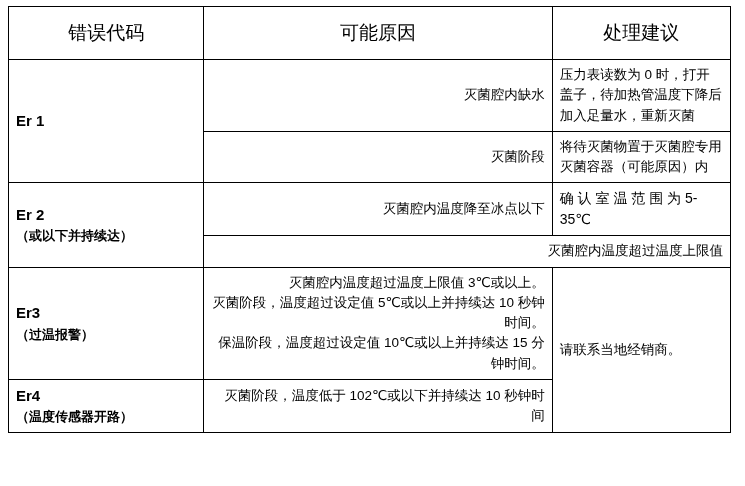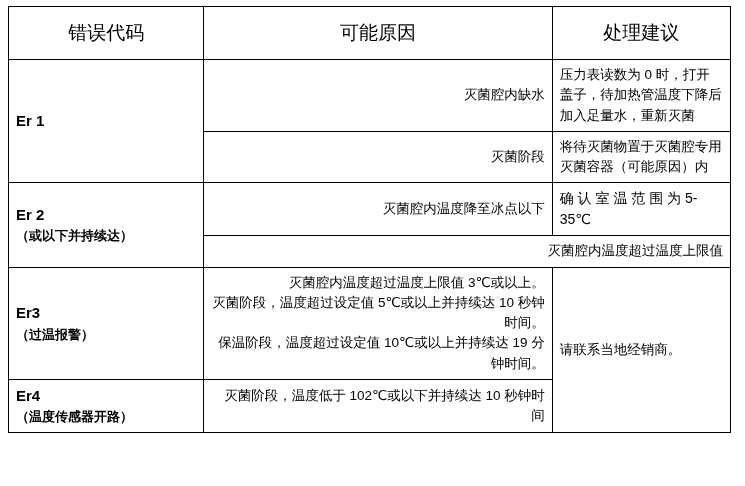--- a/index.html
+++ b/index.html
@@ -117,21 +117,21 @@
       </tr>
 
       <tr>
         <td class="code-cell">
           <span class="code-main">Er3</span>
           <span class="code-sub">（过温报警）</span>
         </td>
         <td class="body-cell">
           <span class="nowrap-block">灭菌腔内温度超过温度上限值 3℃或以上。</span>
           <span class="nowrap-block">灭菌阶段，温度超过设定值 5℃或以上并持续达 10 秒钟时间。</span>
-          <span class="nowrap-block">保温阶段，温度超过设定值 10℃或以上并持续达 19 分钟时间。</span>
+          <span class="nowrap-block">保温阶段，温度超过设定值 10℃或以上并持续达 15 分钟时间。</span>
         </td>
         <td class="advice-cell" rowspan="2">请联系当地经销商。</td>
       </tr>
 
       <tr>
         <td class="code-cell">
           <span class="code-main">Er4</span>
           <span class="code-sub">（温度传感器开路）</span>
         </td>
         <td class="body-cell">灭菌阶段，温度低于 102℃或以下并持续达 10 秒钟时间</td>

